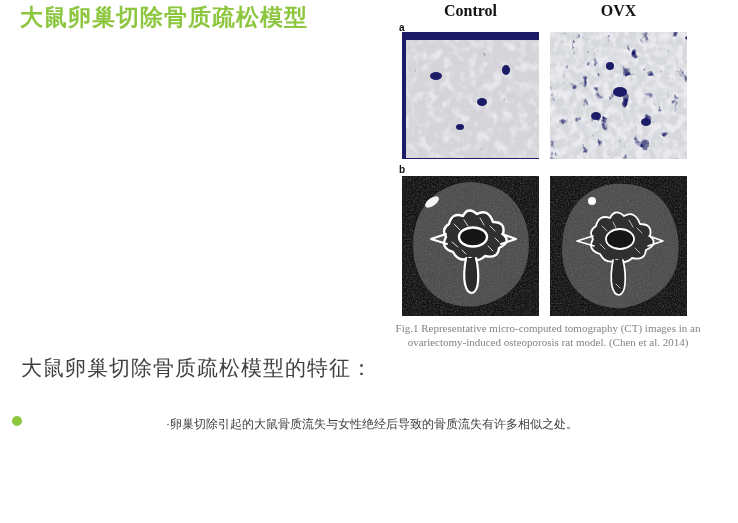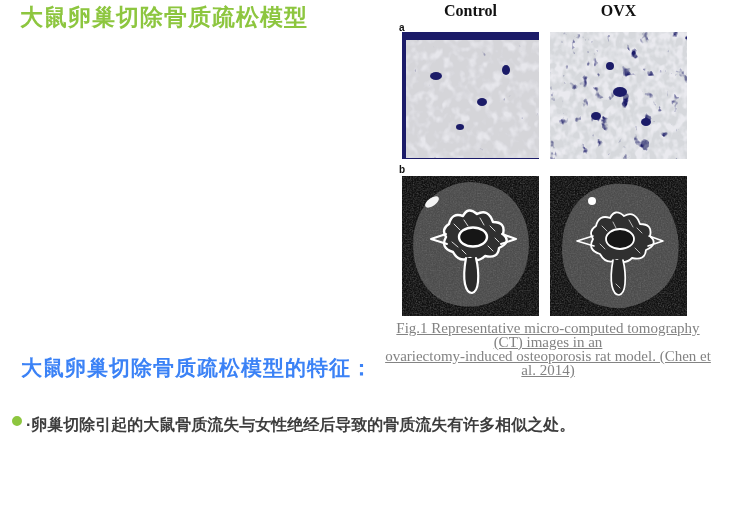--- a/index.html
+++ b/index.html
@@ -23,31 +23,31 @@
                  font-weight:700; font-size:10px; color:#111; }
   .panel-label.a { top:20px; }
   .panel-label.b { top:162px; }
   .tile-row { position:absolute; left:0; display:flex; }
   .tile-row.a { top:30px; }
   .tile-row.b { top:174px; }
   .tile { display:block; }
   .tile + .tile { margin-left:11px; }
 
   .fig-caption { position:absolute; left:-22px; top:319px; width:336px; text-align:center;
-                 font-family:"Liberation Serif","DejaVu Serif",serif; font-size:15px;
-                 line-height:14px; color:#838383;text-decoration:underline; }
+                 font-family:"Liberation Serif","DejaVu Serif",serif; font-size:11px;
+                 line-height:14px; color:#838383; }
 
   
-  .features-heading { position:absolute; left:21px; top:354px; font-size:21px; font-weight:700;
-                      color:#3b82f6; letter-spacing:1px; }
+  .features-heading { position:absolute; left:21px; top:354px; font-size:21px; font-weight:400;
+                      color:#404040; letter-spacing:1px; }
   .feature-list { position:absolute; left:12px; top:412px; width:714px; }
   .feature-item { display:flex; align-items:flex-start; margin-bottom:2px; }
   .bullet-ring { flex:0 0 auto; width:8px; height:8px; border:5px solid #8dc63f;
                  border-radius:50%; margin-top:4px; margin-right:4px; background:#fff; }
-  .feature-text { font-size:16px; line-height:25px; color:#3d3d3d; font-weight:700; width:692px; }
+  .feature-text { font-size:12px; line-height:25px; color:#3d3d3d; font-weight:400; width:692px;text-align:center; }
 </style>
 </head>
 <body>
 
 <div class="page">
 
   <h1 class="main-title">大鼠卵巢切除骨质疏松模型</h1>
 
 
   <div class="figure">

